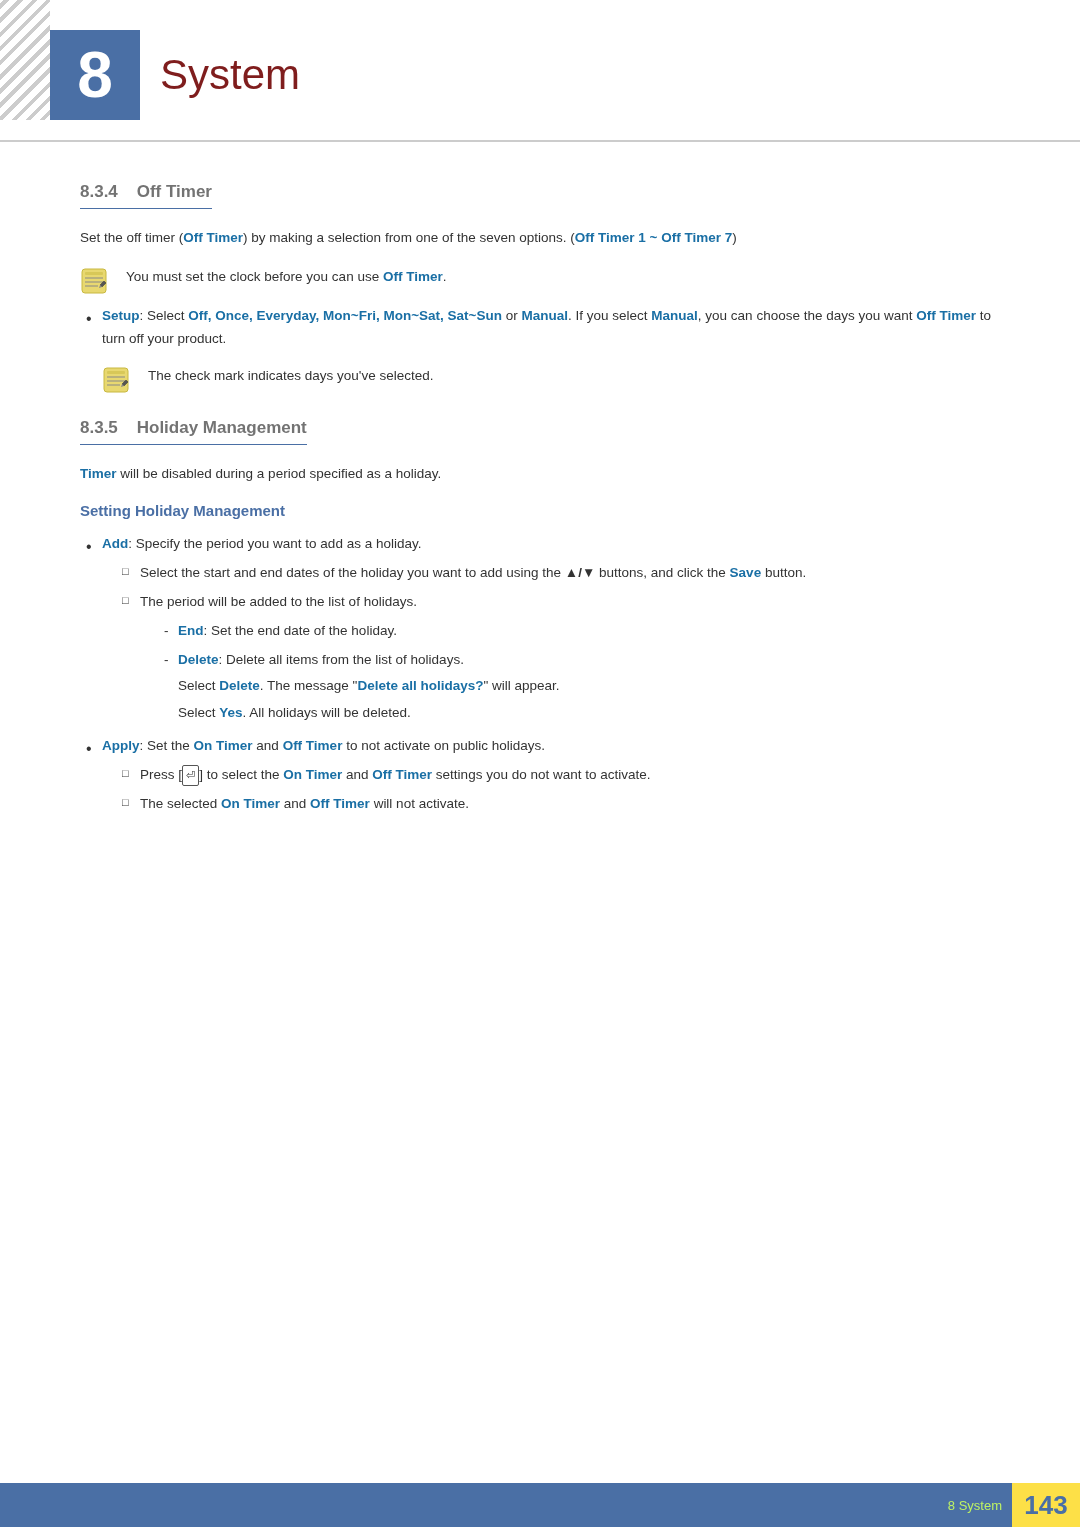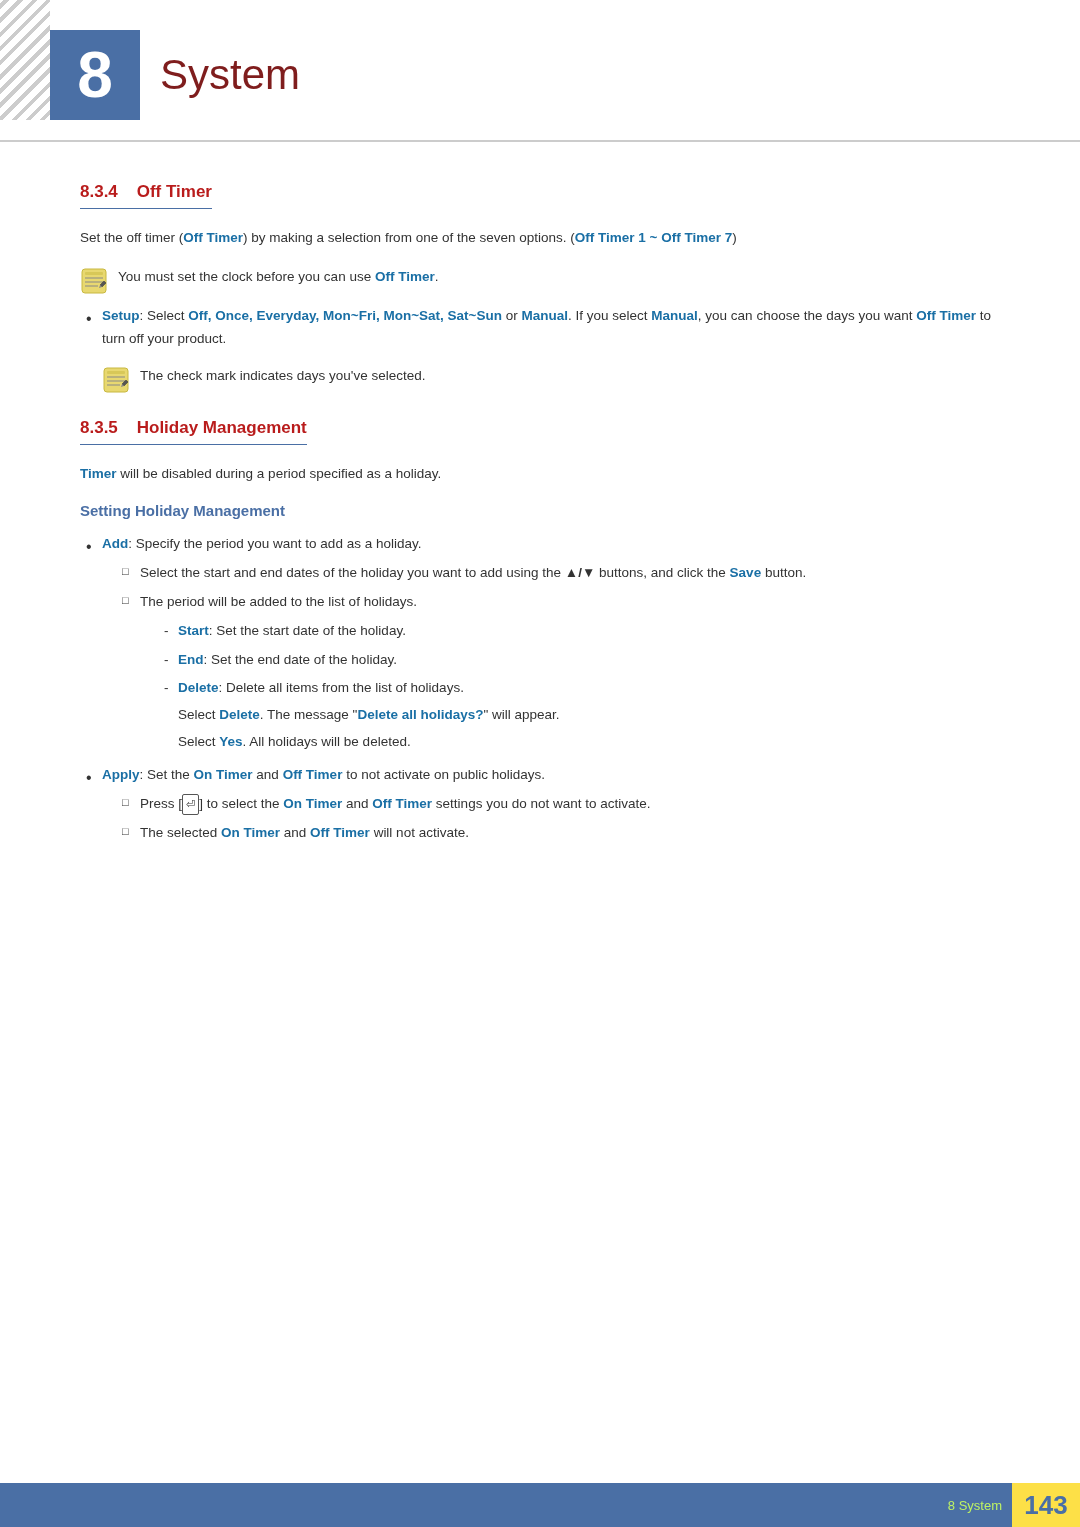--- a/index.html
+++ b/index.html
@@ -72,21 +72,21 @@
       );
     }
 
     
     .content {
       padding: 40px 80px 40px 80px;
     }
 
     
     .section-heading {
-      color: #b91c1c;
+      color: #737373;
       font-size: 17px;
       font-weight: bold;
       margin-bottom: 18px;
       padding-bottom: 6px;
       border-bottom: 1px solid #4a6fa5;
       display: inline-block;
     }
 
     .section-heading-sub {
       color: #4a6fa5;
@@ -101,20 +101,21 @@
       line-height: 1.7;
       margin-bottom: 16px;
       color: #333;
     }
 
     
     .note-box {
       display: flex;
       align-items: flex-start;
       margin: 14px 0 10px 0;
+      gap: 8px;
     }
 
     .note-icon {
       width: 28px;
       height: 28px;
       flex-shrink: 0;
       margin-right: 10px;
       margin-top: 1px;
     }
 
@@ -333,23 +334,20 @@
     <ul class="bullet-list">
       <li>
         <span class="hl">Add</span>: Specify the period you want to add as a holiday.
         <ul class="sub-list">
           <li>
             Select the start and end dates of the holiday you want to add using the <strong>▲/▼</strong> buttons, and click the <span class="hl">Save</span> button.
           </li>
           <li>
             The period will be added to the list of holidays.
             <ul class="dash-list">
-              <li>
-                <span class="hl">Start</span>: Set the start date of the holiday.
-              </li>
               <li>
                 <span class="hl">End</span>: Set the end date of the holiday.
               </li>
               <li>
                 <span class="hl">Delete</span>: Delete all items from the list of holidays.
                 <div class="nested-para" style="margin-left: 0; margin-top: 4px;">
                   Select <span class="hl">Delete</span>. The message "<span class="hl">Delete all holidays?</span>" will appear.
                 </div>
                 <div class="nested-para">
                   Select <span class="hl">Yes</span>. All holidays will be deleted.

